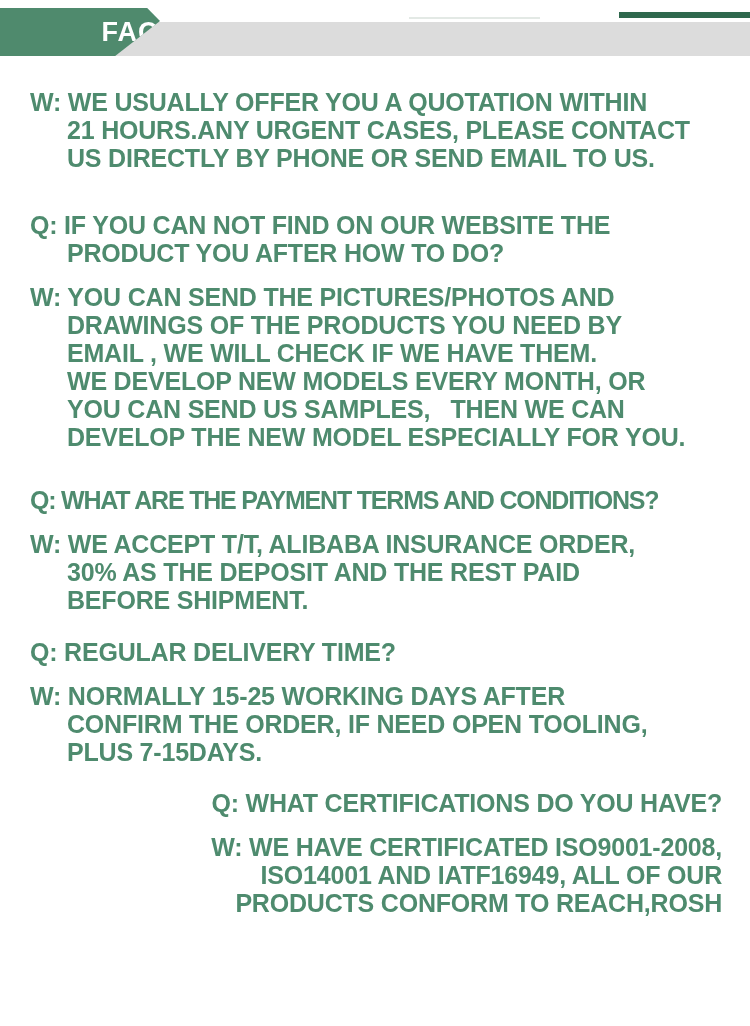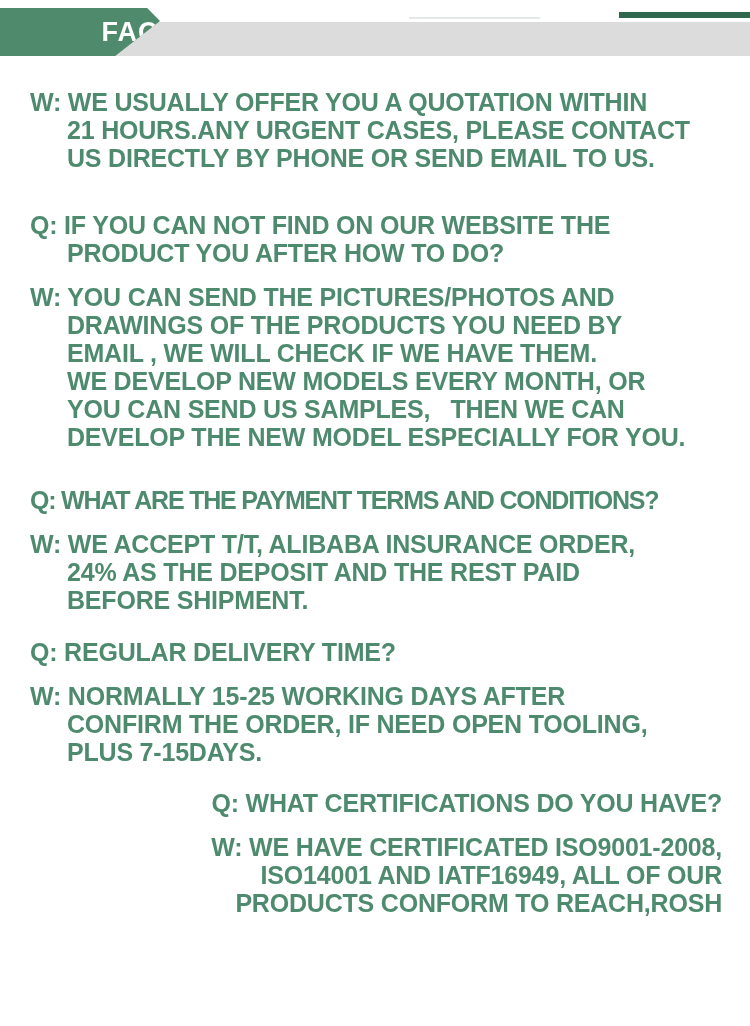--- a/index.html
+++ b/index.html
@@ -115,21 +115,21 @@
 DRAWINGS OF THE PRODUCTS YOU NEED BY
 EMAIL , WE WILL CHECK IF WE HAVE THEM.
 WE DEVELOP NEW MODELS EVERY MONTH, OR
 YOU CAN SEND US SAMPLES,   THEN WE CAN
 DEVELOP THE NEW MODEL ESPECIALLY FOR YOU.</p>
   </div>
 
   <div class="faq-item">
     <p class="q">Q: WHAT ARE THE PAYMENT TERMS AND CONDITIONS?</p>
     <p class="a">W: WE ACCEPT T/T, ALIBABA INSURANCE ORDER,
-24% AS THE DEPOSIT AND THE REST PAID
+30% AS THE DEPOSIT AND THE REST PAID
 BEFORE SHIPMENT.</p>
   </div>
 
   <div class="faq-item">
     <p class="q">Q: REGULAR DELIVERY TIME?</p>
     <p class="a">W: NORMALLY 15-25 WORKING DAYS AFTER
 CONFIRM THE ORDER, IF NEED OPEN TOOLING,
 PLUS 7-15DAYS.</p>
   </div>
 

